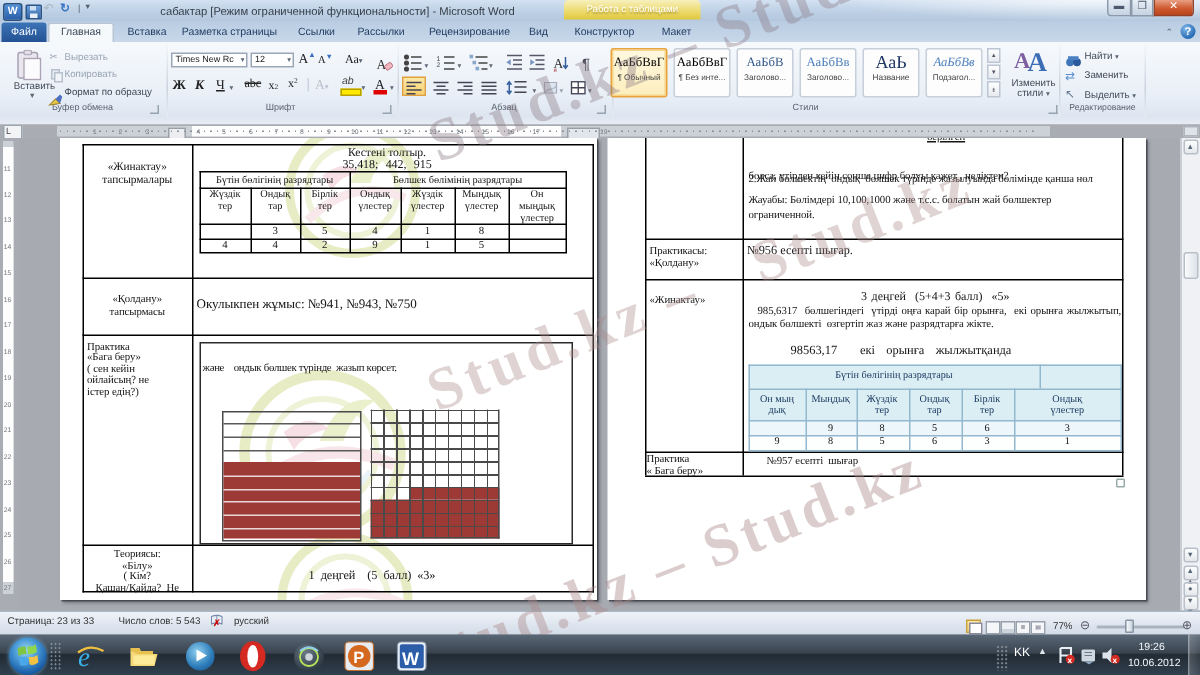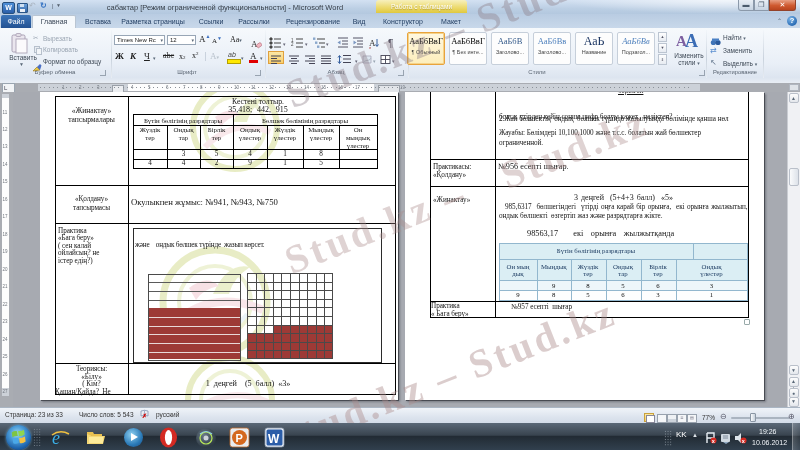--- a/index.html
+++ b/index.html
@@ -397,21 +397,21 @@
    <div class="doc abs" style="left:193px;top:67.3px;width:34px;text-align:center">9</div>
    <div class="doc abs" style="left:227px;top:67.3px;width:36px;text-align:center">1</div>
    <div class="doc abs" style="left:263px;top:67.3px;width:36px;text-align:center">5</div>
 
    <div class="doc b abs" style="left:15px;top:103px;width:73px;text-align:center">«Қолдану»</div>
    <div class="doc abs" style="left:15px;top:111.5px;width:73px;text-align:center">тапсырмасы</div>
    <div class="doc abs" style="left:91px;top:106px;font-size:8.7px;letter-spacing:0">Окулыкпен жұмыс: №941, №943, №750</div>
 
    <div class="doc abs" style="left:18px;top:134.5px">Практика</div>
    <div class="doc b abs" style="left:18px;top:142px">«Бага беру»</div>
-   <div class="doc abs" style="left:18px;top:149.5px">( сен калай</div>
+   <div class="doc abs" style="left:18px;top:149.5px">( сен кейін</div>
    <div class="doc abs" style="left:18px;top:157px">ойлайсың? не</div>
    <div class="doc abs" style="left:18px;top:164.5px">істер едің?)</div>
    <div class="doc abs" style="left:95px;top:148.5px;letter-spacing:-0.2px">және&nbsp;&nbsp;&nbsp; ондык бөлшек түрінде&nbsp; жазып көрсет.</div>
 
    <div class="abs" id="gridL" style="left:108px;top:181.5px;width:93px;height:87px;border:1px solid #4a4a4a;box-sizing:border-box">
      <div class="abs" style="left:0;top:33.8px;width:91px;height:51.2px;background:#9d3a36"></div>
      <div class="abs" style="left:0;top:7.7px;width:91px;height:1px;background:#5a5a5a"></div>
      <div class="abs" style="left:0;top:16.4px;width:91px;height:1px;background:#5a5a5a"></div>
      <div class="abs" style="left:0;top:25.1px;width:91px;height:1px;background:#5a5a5a"></div>
      <div class="abs" style="left:0;top:42.5px;width:91px;height:1px;background:#e8d8d8"></div>
@@ -423,21 +423,21 @@
 
    <div class="abs" style="left:207px;top:181px;width:86px;height:86px">
      <div class="abs" style="left:25.8px;top:51.6px;width:60.2px;height:8.6px;background:#9d3a36"></div>
      <div class="abs" style="left:0;top:60.2px;width:86px;height:25.8px;background:#9d3a36"></div>
      <div class="abs" style="left:0;top:0;width:86px;height:86px;background:repeating-linear-gradient(90deg,#4a4a4a 0 1px,transparent 1px 8.6px),repeating-linear-gradient(180deg,#4a4a4a 0 1px,transparent 1px 8.6px);border-right:1px solid #4a4a4a;border-bottom:1px solid #4a4a4a;box-sizing:border-box"></div>
    </div>
 
    <div class="doc b abs" style="left:15px;top:273px;width:73px;text-align:center">Теориясы:</div>
    <div class="doc b abs" style="left:15px;top:280.5px;width:73px;text-align:center">«Білу»</div>
    <div class="doc abs" style="left:15px;top:288px;width:73px;text-align:center">( Кім?</div>
-   <div class="doc abs" style="left:15px;top:295.5px;width:73px;">Қашан/Қайда?&nbsp; Не</div>
+   <div class="doc abs" style="left:15px;top:295.5px;width:73px;text-align:center">Қашан/Қайда?&nbsp; Не</div>
    <div class="doc abs" style="left:88px;top:286.5px;width:240px;text-align:center;font-size:8.2px;word-spacing:2px">1 деңгей&nbsp; (5 балл) «3»</div>
   </div>
   <div class="abs page" id="pageR">
 
    <div class="line" style="left:25px;top:0;width:1px;height:225px"></div>
    <div class="line" style="left:90px;top:0;width:1px;height:225px"></div>
    <div class="line" style="left:343px;top:0;width:1px;height:225px"></div>
    <div class="line" style="left:25px;top:67.4px;width:319px;height:1px"></div>
    <div class="line" style="left:25px;top:94.3px;width:319px;height:1px"></div>
    <div class="line" style="left:25px;top:208.7px;width:319px;height:1px"></div>

